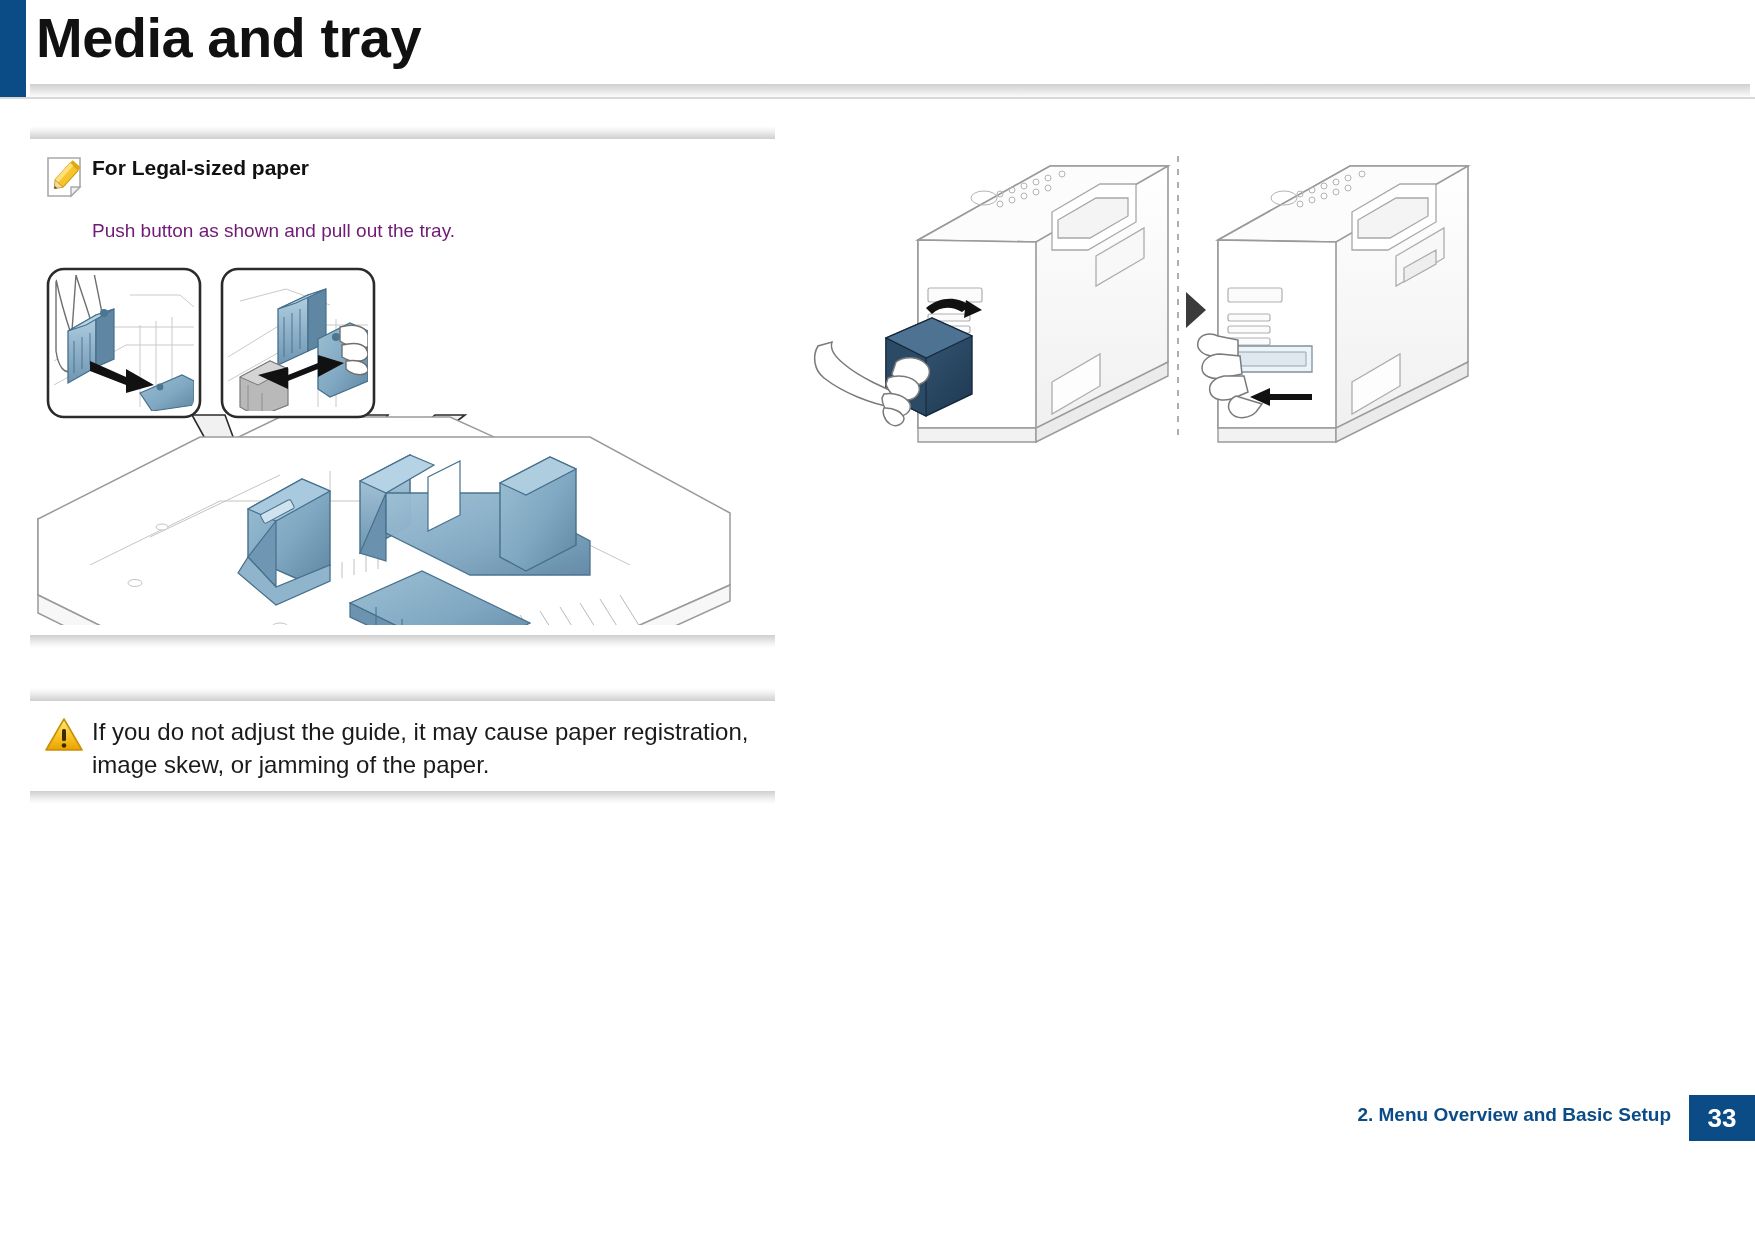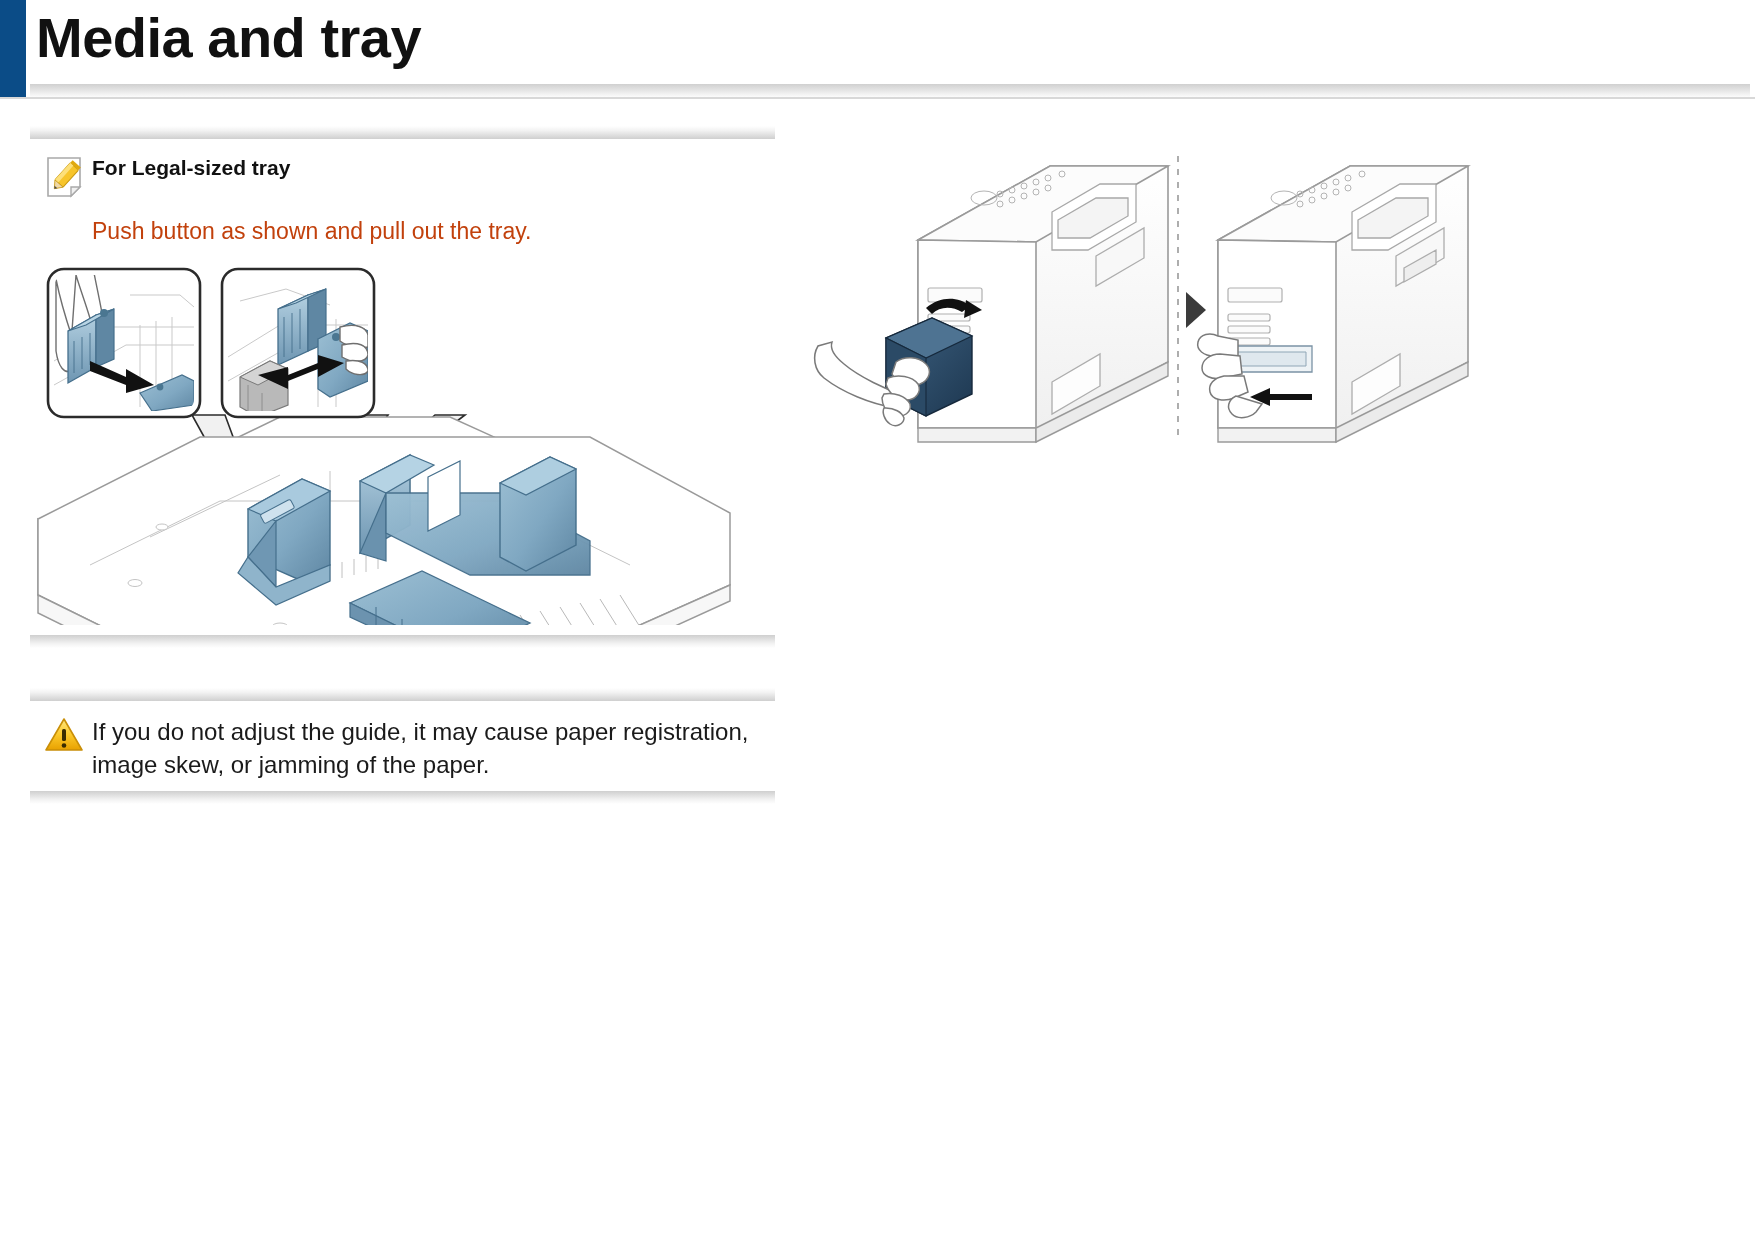--- a/index.html
+++ b/index.html
@@ -47,21 +47,21 @@
 
   .note-row { display: flex; align-items: flex-start; }
   .icon-cell { width: 62px; flex: 0 0 62px; padding-left: 14px; padding-top: 2px; }
   .text-cell { flex: 1 1 auto; padding-right: 10px; }
 
   .note-heading {
     font-size: 21px; font-weight: bold; color: #111;
     line-height: 30px; margin-bottom: 18px;
   }
   .note-text {
-    font-size: 23px; color: #c2410c; line-height: 32px; margin-top: 32px;
+    font-size: 19px; color: #701a75; line-height: 32px; margin-top: 32px;
   }
   .caution-text {
     font-size: 24px; color: #1a1a1a; line-height: 33px;
   }
 
   
   .para {
     font-size: 20.5px; color: #111; line-height: 38px;
   }
 
@@ -108,21 +108,21 @@
               <g transform="translate(9,7) rotate(42 13 13)">
                 <rect x="8" y="1" width="11" height="23" rx="1" fill="#f7c52b" stroke="#c99a12" stroke-width="1"></rect>
                 <rect x="8" y="1" width="4.2" height="23" fill="#fde07a"></rect>
                 <path d="M8 24 L13.5 31 L19 24 Z" fill="#f0d9a8" stroke="#c99a12" stroke-width="0.8"></path>
                 <path d="M11.6 28.6 L13.5 31 L15.4 28.6 Z" fill="#4a4a4a"></path>
                 <rect x="8" y="-2.5" width="11" height="3.5" fill="#e0a90e"></rect>
               </g>
             </svg>
           </div>
           <div class="text-cell">
-            <div class="note-heading">For Legal-sized tray</div>
+            <div class="note-heading">For Legal-sized paper</div>
             <div class="note-text">Push button as shown and pull out the tray.</div>
           </div>
         </div>
 
         <div style="margin-top:18px;">
           <svg width="745" height="360" viewBox="0 0 745 360">
             <defs>
               <linearGradient id="guideGrad" x1="0" y1="0" x2="1" y2="1">
                 <stop offset="0%" stop-color="#9dc0d4"></stop>
                 <stop offset="55%" stop-color="#80a8c2"></stop>
@@ -487,14 +487,18 @@
           </g>
 
           <g fill="#111111">
             <path d="M512 244 L470 244 L470 238 L450 247 L470 256 L470 250 L512 250 Z"></path>
           </g>
         </g>
       </svg>
     </div>
   </div>
 
+  <div class="footer">
+    <div class="footer-text">2. Menu Overview and Basic Setup</div>
+    <div class="footer-page">33</div>
+  </div>
 
 </div>
 
 </body></html>

